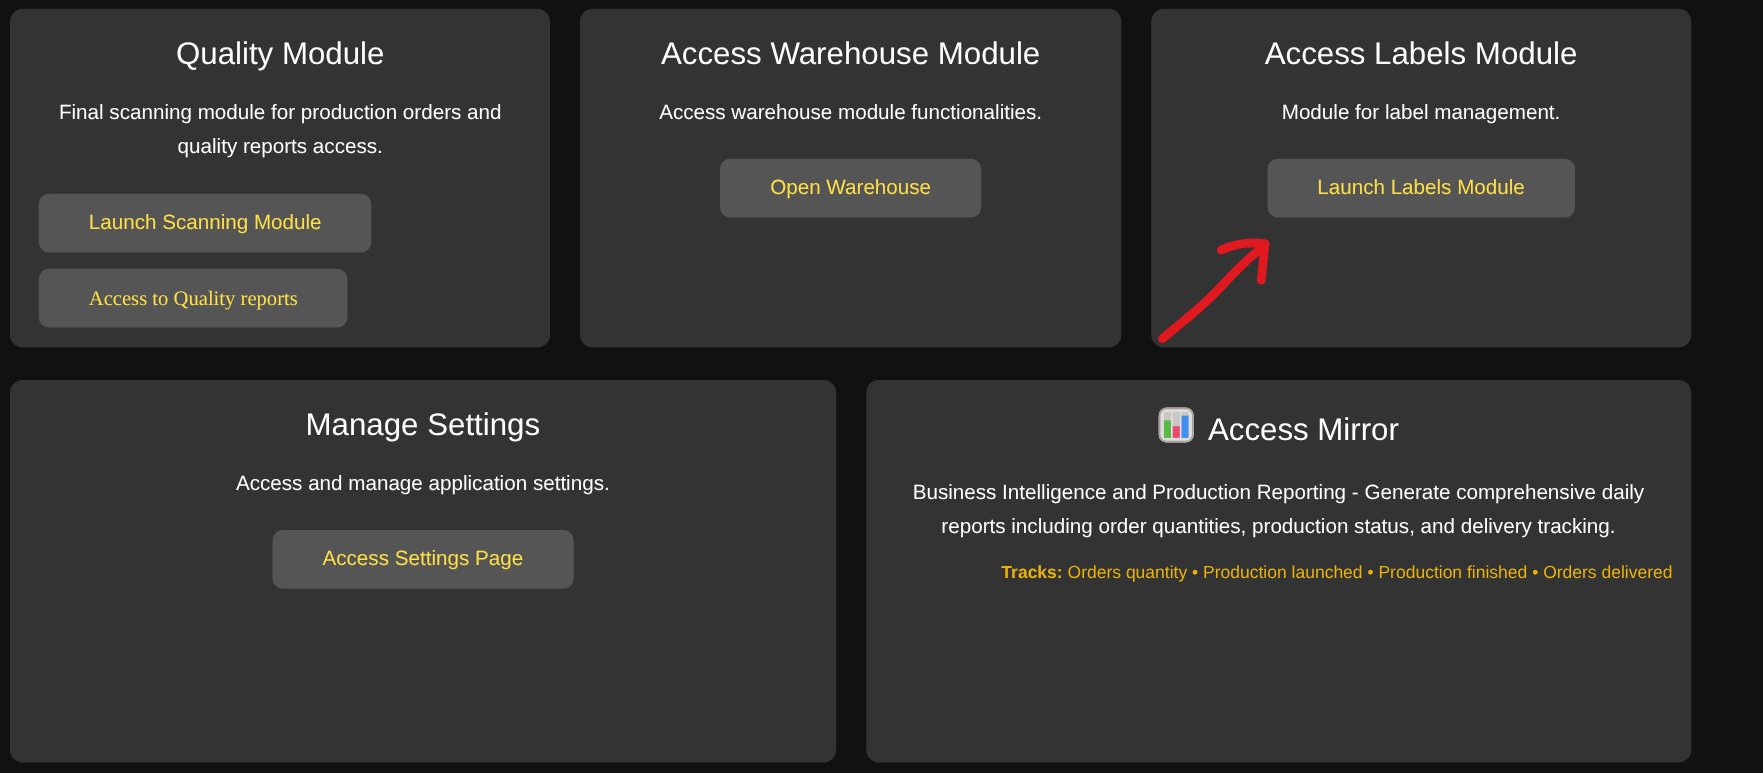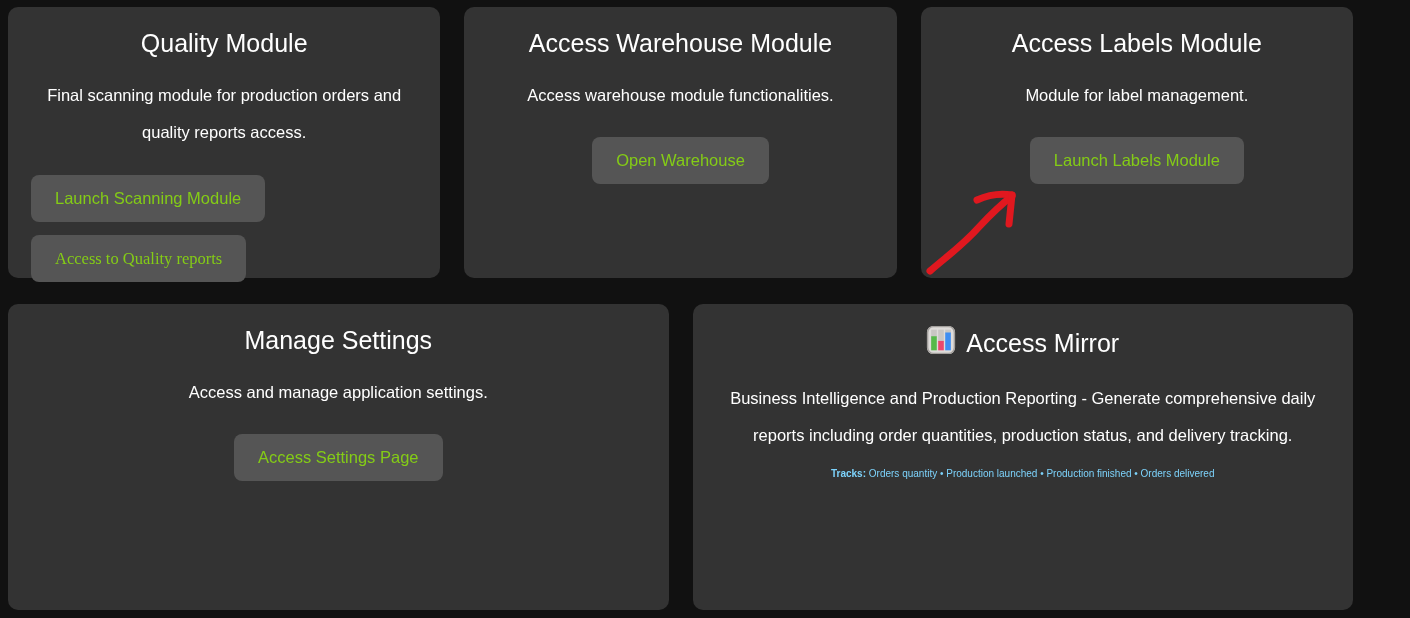--- a/index.html
+++ b/index.html
@@ -33,45 +33,45 @@
     display: flex;
     justify-content: center;
     align-items: center;
     gap: 10px;
     line-height: 30px;
   }
   .card-desc {
     font-size: 16.5px;
     text-align: center;
     margin-top: 19px;
-    line-height: 37px;
+    line-height: 27px;
     padding: 0 10px;
   }
   .btn {
     background: #555555;
-    color: #84cc16;
+    color: #fde047;
     border: none;
     border-radius: 8px;
     font-size: 16.5px;
     font-family: inherit;
-    padding: 14px 24px;
+    padding: 14px 40px;
     cursor: pointer;
     display: inline-flex;
     align-items: center;
     gap: 10px;
     line-height: 19px;
   }
   .btn-row-center { text-align: center; margin-top: 23px; }
   .btn-stack { text-align: left; margin-top: 24px; padding-left: 8px; }
   .btn-stack .btn-wrap + .btn-wrap { margin-top: 13px; font-family: Liberation Serif, serif; }
   .btn-row-left { text-align: left; margin-top: 24px; padding-left: 2px; }
   .tracks {
-    text-align: center;
-    color: #7dd3fc;
-    font-size: 10px;
+    text-align: right;
+    color: #eab308;
+    font-size: 14px;
     margin-top: 14px;
   }
   .tracks .tracks-label { font-weight: 700; }
   .annotation-layer {
     position: absolute;
     left: 0; top: 0;
     width: 1410px; height: 618px;
     pointer-events: none;
   }
   .chart-icon { display: inline-block; flex: 0 0 auto; }

